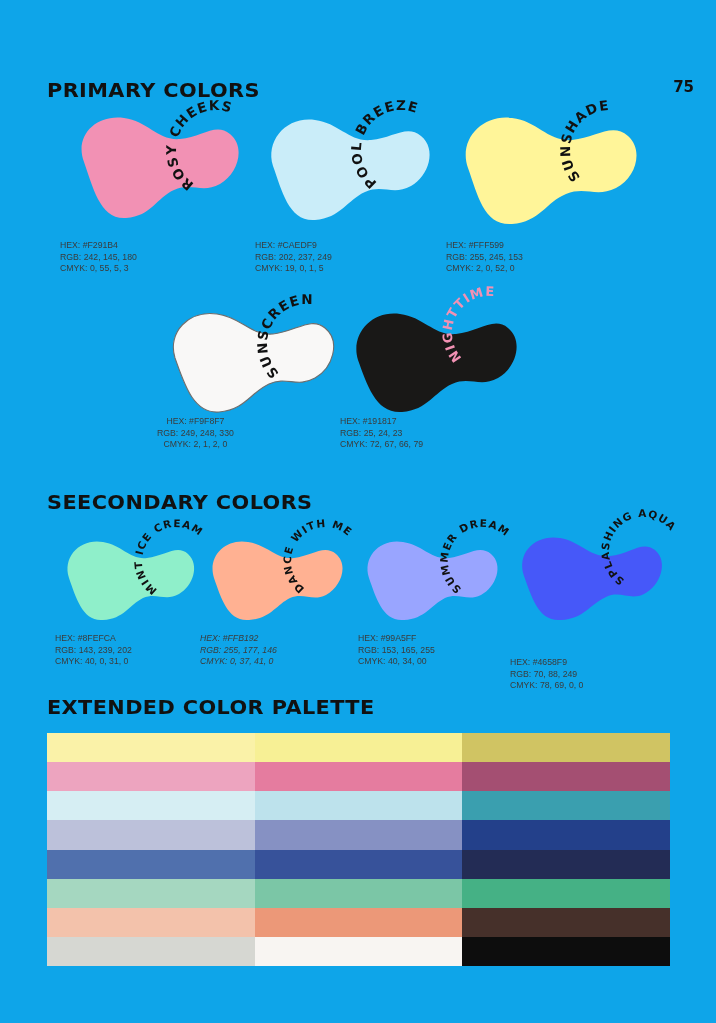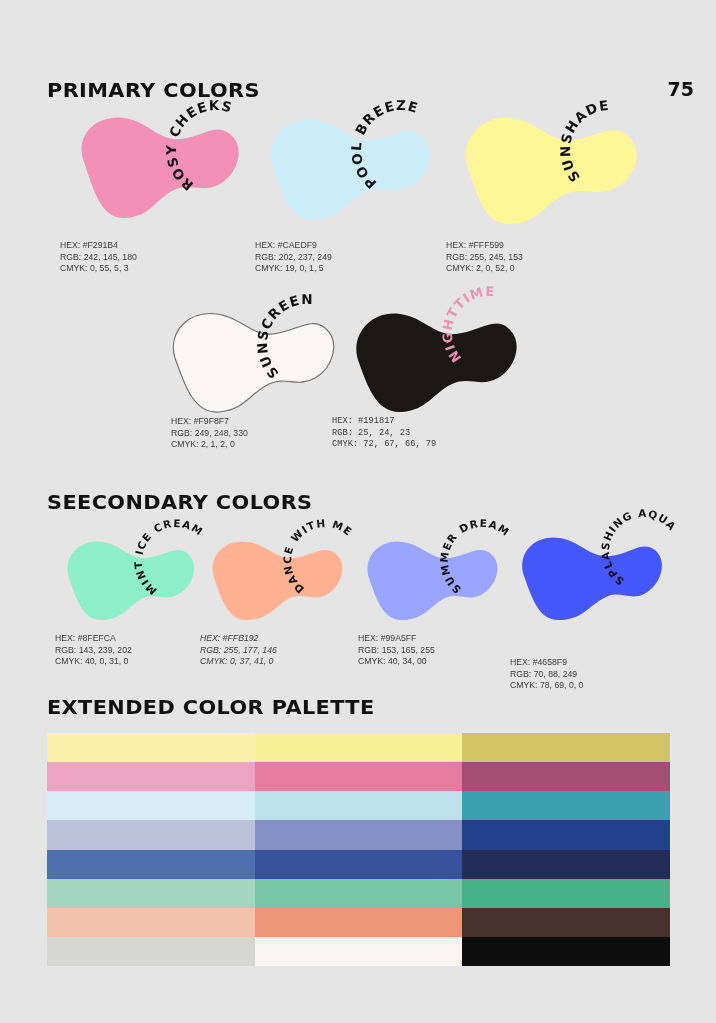--- a/index.html
+++ b/index.html
@@ -11,21 +11,21 @@
     width: 716px;
     height: 1023px;
     position: relative;
     font-family: "Liberation Sans", sans-serif;
     overflow: hidden;
   }
 
   .page {
     position: absolute;
     inset: 0;
-    background: #e5e5e5;
+    background: #0ea5e9;
   }
 
   
   .section-heading {
     position: absolute;
     font-family: "DejaVu Sans", sans-serif;
     font-weight: 700;
     font-size: 20px;
     letter-spacing: 0.4px;
     color: #111111;
@@ -36,21 +36,21 @@
   #heading-primary   { left: 47px; top: 78px; }
   #heading-secondary { left: 47px; top: 490px; }
   #heading-extended  { left: 47px; top: 695px; }
 
   .page-number {
     position: absolute;
     right: 22px;
     top: 78px;
     font-family: "DejaVu Sans", sans-serif;
     font-weight: 700;
-    font-size: 19px;
+    font-size: 15px;
     color: #111111;
   }
 
   
   .swatch {
     position: absolute;
   }
   .blob-wrap {
     position: relative;
   }
@@ -194,21 +194,21 @@
       <svg width="96" height="96" viewBox="0 0 96 96">
         <defs>
           <path id="ringpath4" d="M48,88 a40,40 0 1,1 0.1,0" fill="none"></path>
         </defs>
         <text font-size="13.5" fill="#111111">
           <textPath href="#ringpath4" startOffset="12%">SUNSCREEN</textPath>
         </text>
       </svg>
     </div>
   </div>
-  <div class="spec" style="left:171px; top:416px;">
+  <div class="spec" style="left:157px; top:416px;text-align:center;">
     <div>HEX: #F9F8F7</div>
     <div>RGB: 249, 248, 330</div>
     <div>CMYK: 2, 1, 2, 0</div>
   </div>
 
   <div class="swatch" style="left:340px; top:302px;">
     <div class="blob-wrap">
       <svg class="blob-svg" width="190" height="115" viewBox="0 0 190 115">
         <path d="M18,58 C10,32 32,8 60,12 C84,15 94,34 116,32
                  C138,30 154,14 168,26 C184,39 176,66 158,76
@@ -220,21 +220,21 @@
       <svg width="90" height="90" viewBox="0 0 90 90">
         <defs>
           <path id="ringpath5" d="M45,82 a37,37 0 1,1 0.1,0" fill="none"></path>
         </defs>
         <text font-size="13" fill="#F291B4">
           <textPath href="#ringpath5" startOffset="13%">NIGHTTIME</textPath>
         </text>
       </svg>
     </div>
   </div>
-  <div class="spec" style="left:332px; top:416px;font-family:Liberation Mono, monospace;">
+  <div class="spec" style="left:340px; top:416px;">
     <div>HEX: #191817</div>
     <div>RGB: 25, 24, 23</div>
     <div>CMYK: 72, 67, 66, 79</div>
   </div>
 
   <div class="section-heading" id="heading-secondary">SEECONDARY COLORS</div>
 
   <div class="swatch" style="left:55px; top:532px;">
     <div class="blob-wrap">
       <svg class="blob-svg" width="145" height="92" viewBox="0 0 145 92">

